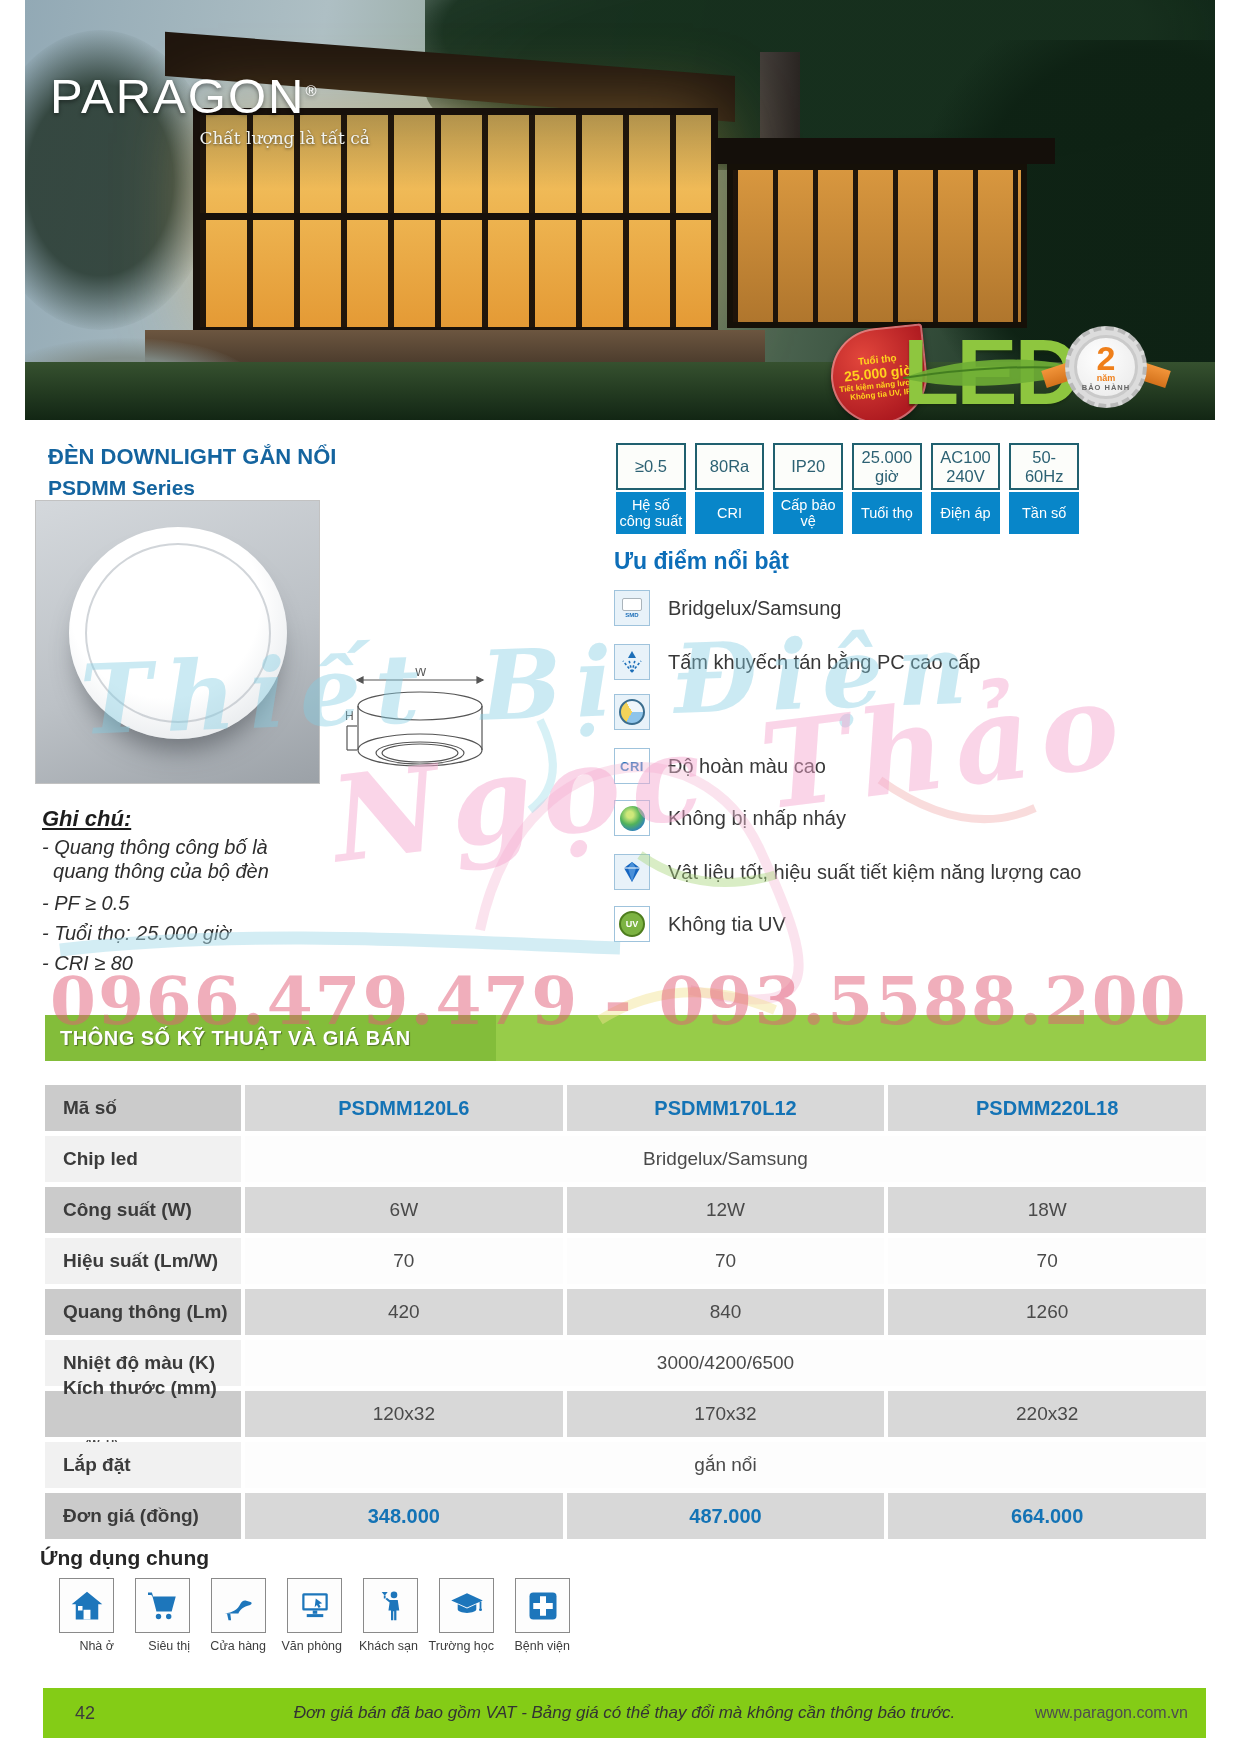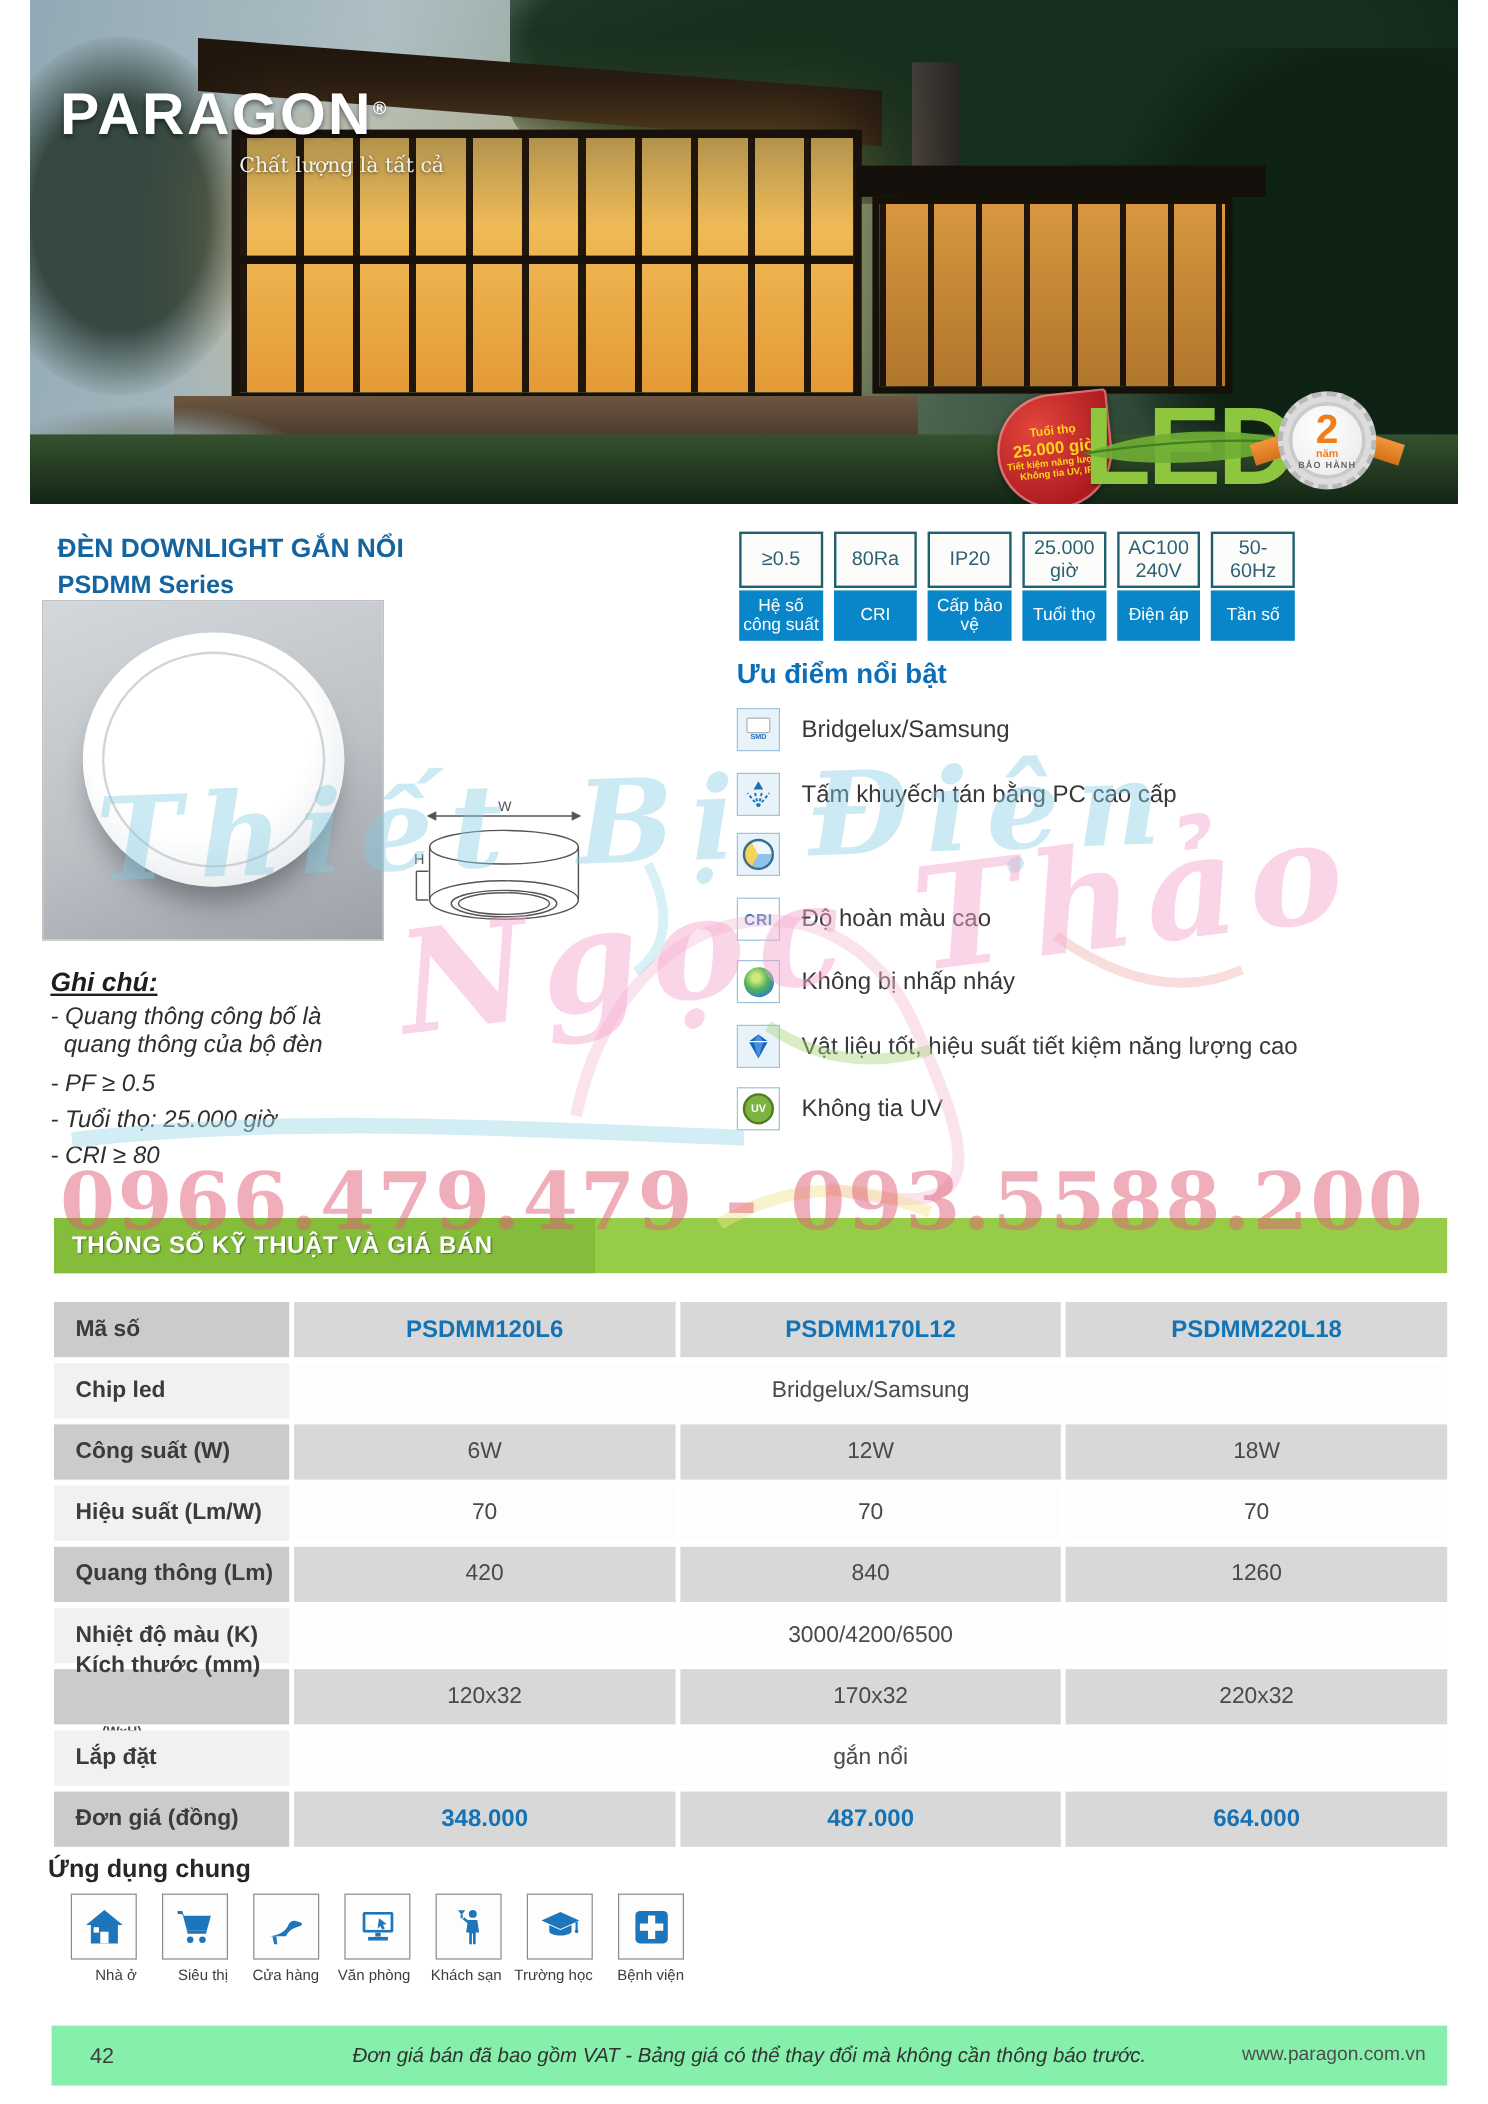--- a/index.html
+++ b/index.html
@@ -33,21 +33,21 @@
           background:repeating-linear-gradient(90deg, rgba(22,14,8,.95) 0 5px, rgba(0,0,0,0) 5px 40px),
                      linear-gradient(#d8973f,#b0762d); }
   .deck { position:absolute; left:120px; top:330px; width:620px; height:50px;
           background:linear-gradient(#6c5640,#3c2f23); }
   .stonepatch { position:absolute; left:-30px; top:338px; width:260px; height:90px; border-radius:50%;
           background:radial-gradient(ellipse, rgba(130,142,138,.9) 40%, rgba(130,142,138,0) 72%); }
   .grass { position:absolute; left:0; bottom:0; width:100%; height:58px;
           background:linear-gradient(#36512f,#122614); }
 
   .logo-wrap { position:absolute; left:25px; top:68px; }
-  .logo-text { font-size:49px; font-weight:700; color:#fff; letter-spacing:2px;
+  .logo-text { font-size:49px; font-weight:400; color:#fff; letter-spacing:2px;
           text-shadow:0 2px 4px rgba(0,0,0,.45); font-family:"Liberation Sans",sans-serif; }
   .logo-reg { font-size:15px; vertical-align:super; }
   .logo-tag { margin-top:4px; text-align:right; width:320px; color:#f2f4f0; font-size:17px; 
           font-family:"DejaVu Serif", serif; text-shadow:0 1px 3px rgba(0,0,0,.6); }
 
   .sticker { position:absolute; left:806px; top:328px; width:96px; height:96px; border-radius:50% 4px 50% 50%;
           transform:rotate(-6deg);
           background:radial-gradient(circle at 35% 30%, #e2463c, #ae1a20 72%);
           box-shadow:inset 0 0 0 2px rgba(255,255,255,.35), 0 2px 6px rgba(0,0,0,.4);
           display:flex; flex-direction:column; align-items:center; justify-content:center; text-align:center;
@@ -146,21 +146,21 @@
 
   
   .apps-head { position:absolute; left:40px; top:1546px; font-size:21px; font-weight:800; color:#262626; }
   .apps { position:absolute; left:38px; top:1578px; display:flex; }
   .app { width:76px; display:flex; flex-direction:column; align-items:flex-end; }
   .abox { width:55px; height:55px; border:1px solid #8a8a8a; background:#fdfdfd;
           display:flex; align-items:center; justify-content:center; }
   .alabel { margin-top:6px; font-size:12.5px; color:#3d3d3d; white-space:nowrap; }
 
   
-  .footer { position:absolute; left:43px; top:1688px; width:1163px; height:50px; background:#86efac;
+  .footer { position:absolute; left:43px; top:1688px; width:1163px; height:50px; background:#84cc16;
           display:flex; align-items:center; }
   .fpage { position:absolute; left:32px; font-size:18px; color:#3c3c3c; }
   .fnote { width:100%; text-align:center; font-size:17px; font-style:italic; color:#333; }
   .fsite { position:absolute; right:18px; font-size:16px; color:#4e4e4e;text-align:center; }
 </style>
 </head>
 <body>
 
 <div class="page">
 

